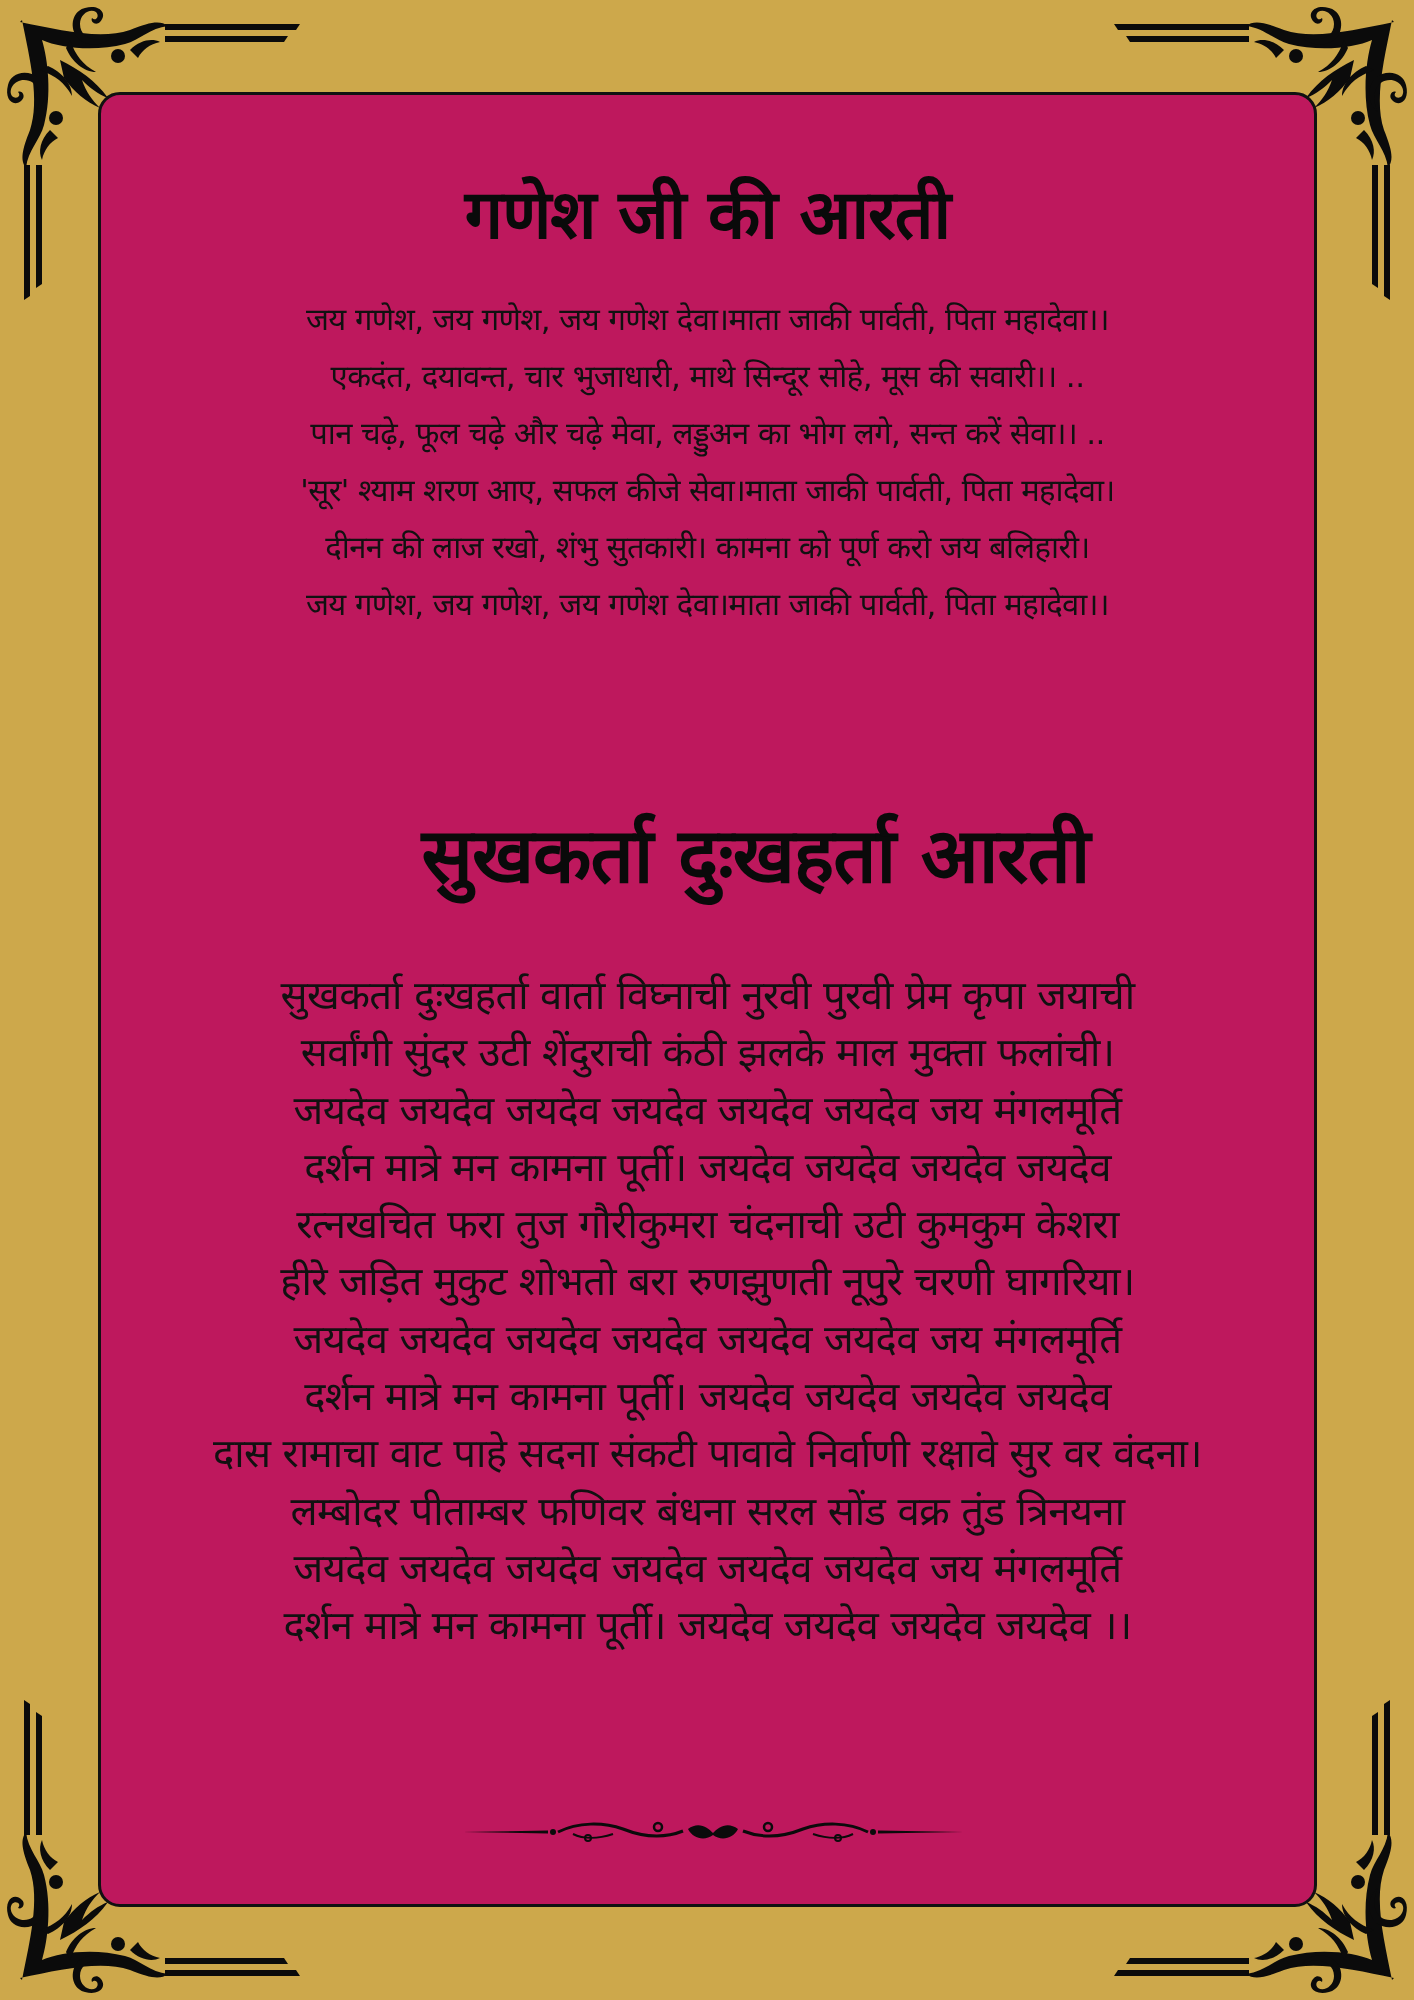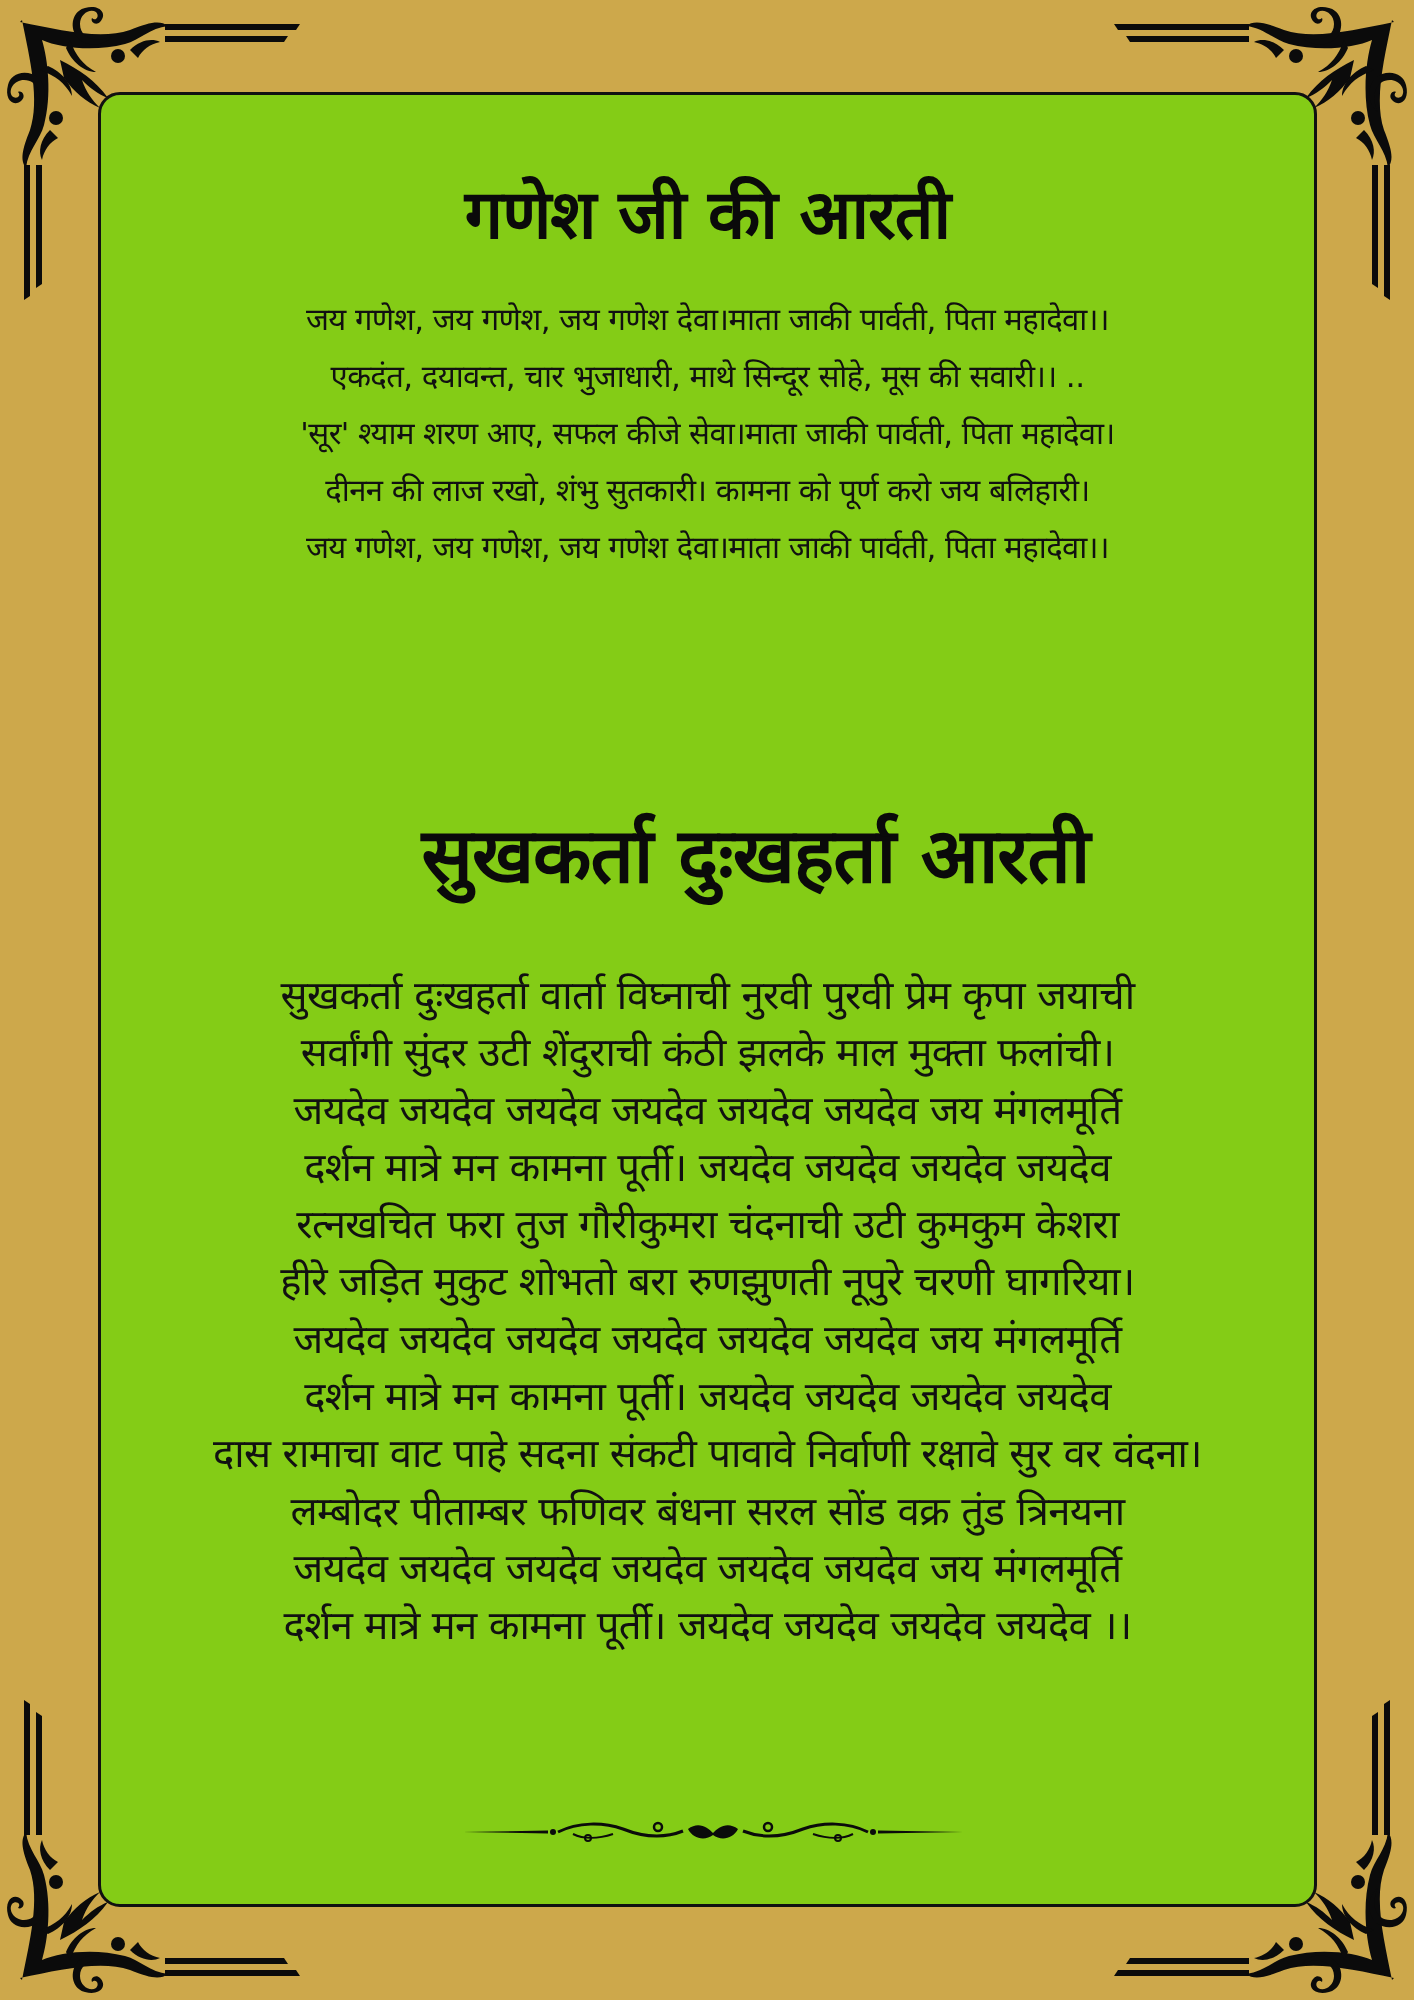--- a/index.html
+++ b/index.html
@@ -6,21 +6,21 @@
     html, body {
       width: 1414px; height: 2000px; overflow: hidden;
       background: #CDA84B;
     }
     body { position: relative; font-family: "DejaVu Sans", "Liberation Sans", sans-serif; color: #111; }
 
     .panel {
       position: absolute;
       left: 98px; top: 92px;
       width: 1219px; height: 1815px;
-      background: #84cc16;
+      background: #be185d;
       border: 3px solid #111;
       border-radius: 22px;
     }
 
     .title {
       position: absolute; left: 0; width: 100%;
       text-align: center;
       font-weight: bold;
       font-family: "DejaVu Sans", sans-serif;
       color: #0a0a0a;
@@ -129,20 +129,21 @@
   </g>
 </svg>
 
 <div class="panel">
 
   <h1 class="title title-1">गणेश जी की आरती</h1>
 
   <div class="verse verse-1">
     <span class="line">जय गणेश, जय गणेश, जय गणेश देवा।माता जाकी पार्वती, पिता महादेवा।।</span>
     <span class="line">एकदंत, दयावन्त, चार भुजाधारी, माथे सिन्दूर सोहे, मूस की सवारी।। ..</span>
+    <span class="line">पान चढ़े, फूल चढ़े और चढ़े मेवा, लड्डुअन का भोग लगे, सन्त करें सेवा।। ..</span>
     <span class="line">'सूर' श्याम शरण आए, सफल कीजे सेवा।माता जाकी पार्वती, पिता महादेवा।</span>
     <span class="line">दीनन की लाज रखो, शंभु सुतकारी। कामना को पूर्ण करो जय बलिहारी।</span>
     <span class="line">जय गणेश, जय गणेश, जय गणेश देवा।माता जाकी पार्वती, पिता महादेवा।।</span>
   </div>
 
   <h1 class="title title-2">सुखकर्ता दुःखहर्ता आरती</h1>
 
   <div class="verse verse-2">
     <span class="line">सुखकर्ता दुःखहर्ता वार्ता विघ्नाची नुरवी पुरवी प्रेम कृपा जयाची</span>
     <span class="line">सर्वांगी सुंदर उटी शेंदुराची कंठी झलके माल मुक्ता फलांची।</span>

